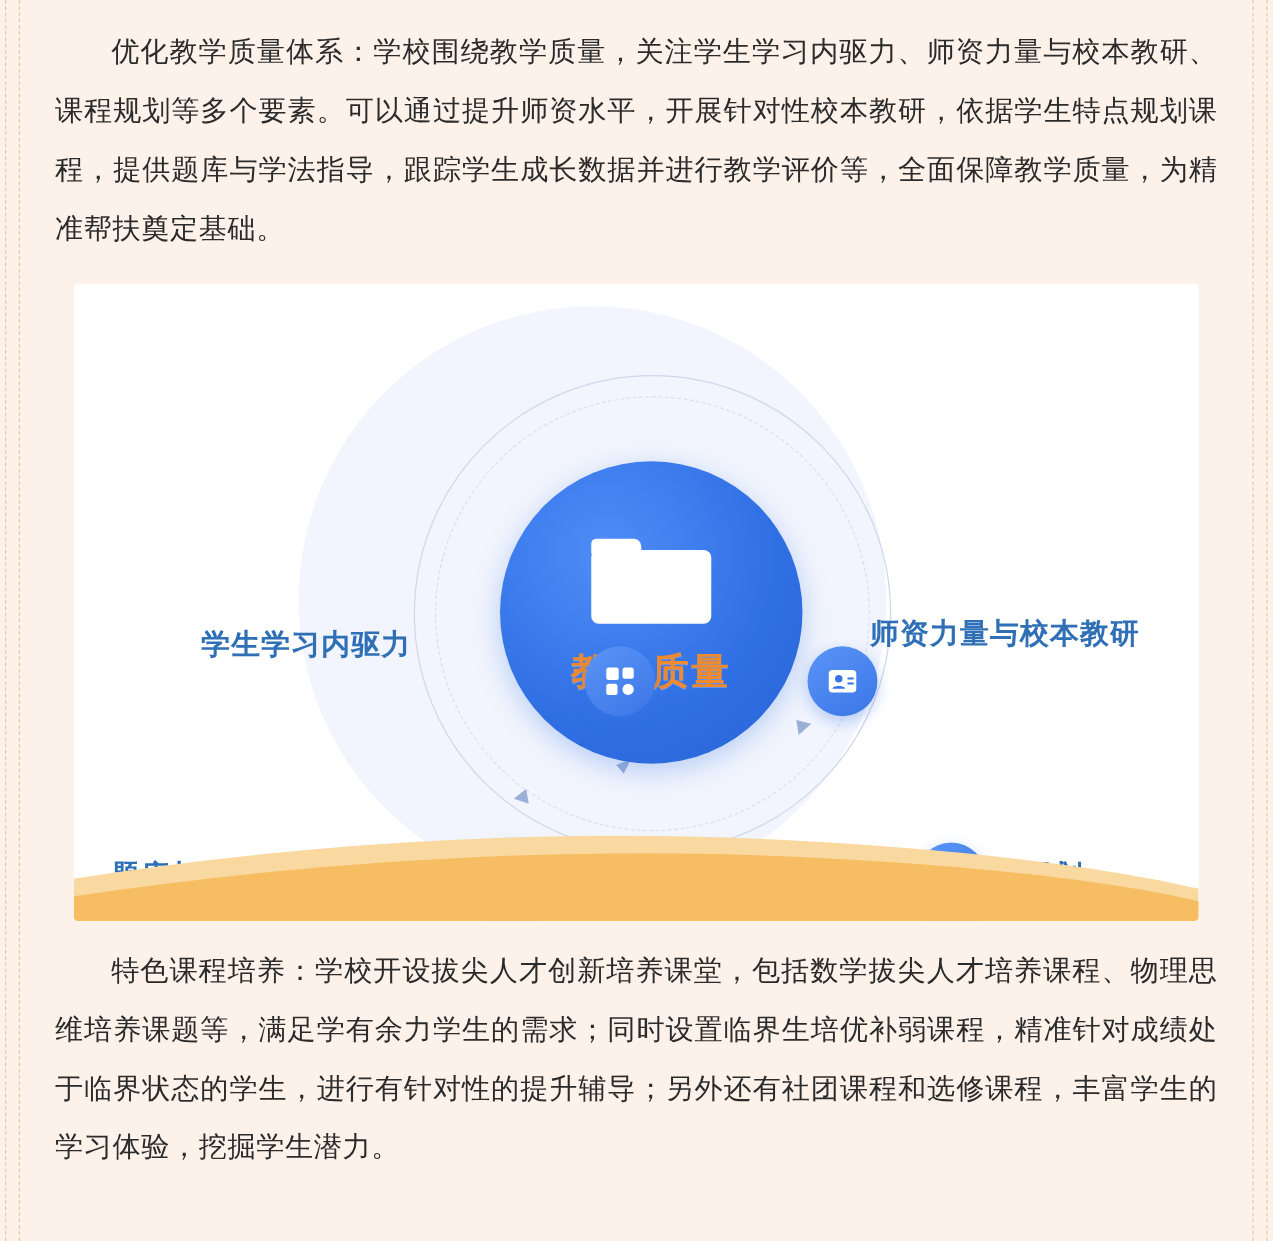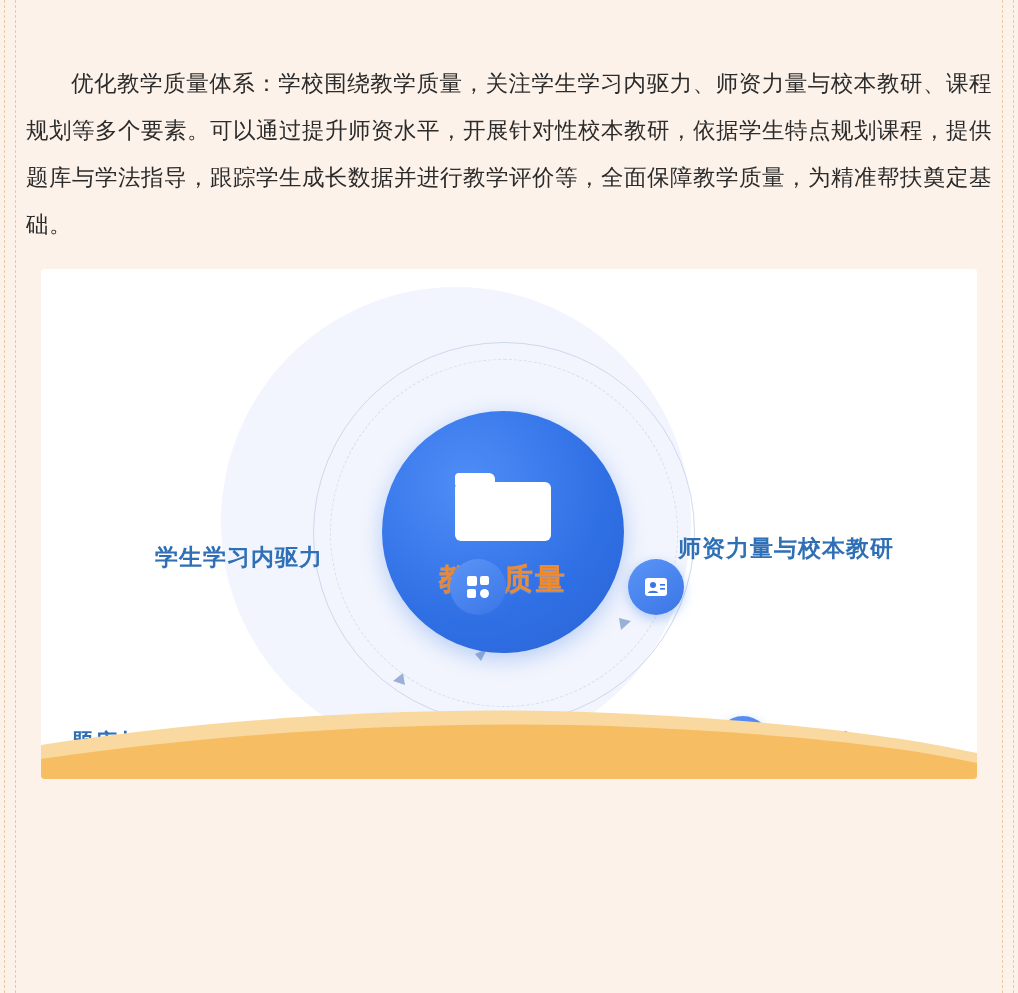--- a/index.html
+++ b/index.html
@@ -21,23 +21,22 @@
     bottom: 0;
     width: 10px;
     border-left: 1px dashed #e9c9a6;
     border-right: 1px dashed #e9c9a6;
   }
   .page-edge.left { left: 4px; }
   .page-edge.right { right: 4px; }
 
   .content {
     position: relative;
-    padding: 0 26px;
+    padding: 0 44px;
     box-sizing: border-box;
-    margin-top: 42px;
   }
 
   p.para {
     font-size: 22.5px;
     line-height: 47px;
     color: #2b2b2b;
     margin: 0;
     text-align: justify;
     text-indent: 2em;
     letter-spacing: 0.5px;
@@ -145,21 +144,21 @@
   .node.n6 { left: 322px; top: 447px; }   
 
   .node-label {
     position: absolute;
     font-size: 23px;
     font-weight: bold;
     color: #2f6fb5;
     white-space: nowrap;
     letter-spacing: 1px;
   }
-  .lbl-1 { left: 114px;  top: 273px; }
+  .lbl-1 { left: 102px;  top: 273px; }
   .lbl-2 { left: 637px;  top: 264px; }
   .lbl-3 { left: 712px;  top: 458px; }
   .lbl-6 { left: 30px;   top: 458px; }
 
   .fig-wave {
     position: absolute;
     left: 0;
     bottom: 0;
     width: 100%;
     height: 78px;
@@ -237,14 +236,15 @@
     <div class="node-label lbl-3" data-name="diagram-label-3">课程规划</div>
 
     <div class="node-label lbl-6" data-name="diagram-label-6">题库与学法指导</div>
 
     <svg class="fig-wave" viewBox="0 0 920 78" preserveAspectRatio="none" data-name="diagram-wave-decoration">
       <path d="M0,44 C180,16 380,4 560,12 C720,19 840,34 920,52 L920,78 L0,78 Z" fill="#f9d9a0"></path>
       <path d="M0,58 C190,30 400,18 580,26 C740,33 850,46 920,62 L920,78 L0,78 Z" fill="#f6bd63"></path>
     </svg>
   </div>
 
+  <p class="para last" data-name="paragraph-special-courses">特色课程培养：学校开设拔尖人才创新培养课堂，包括数学拔尖人才培养课程、物理思维培养课题等，满足学有余力学生的需求；同时设置临界生培优补弱课程，精准针对成绩处于临界状态的学生，进行有针对性的提升辅导；另外还有社团课程和选修课程，丰富学生的学习体验，挖掘学生潜力。</p>
 
 </div>
 
 </body></html>

